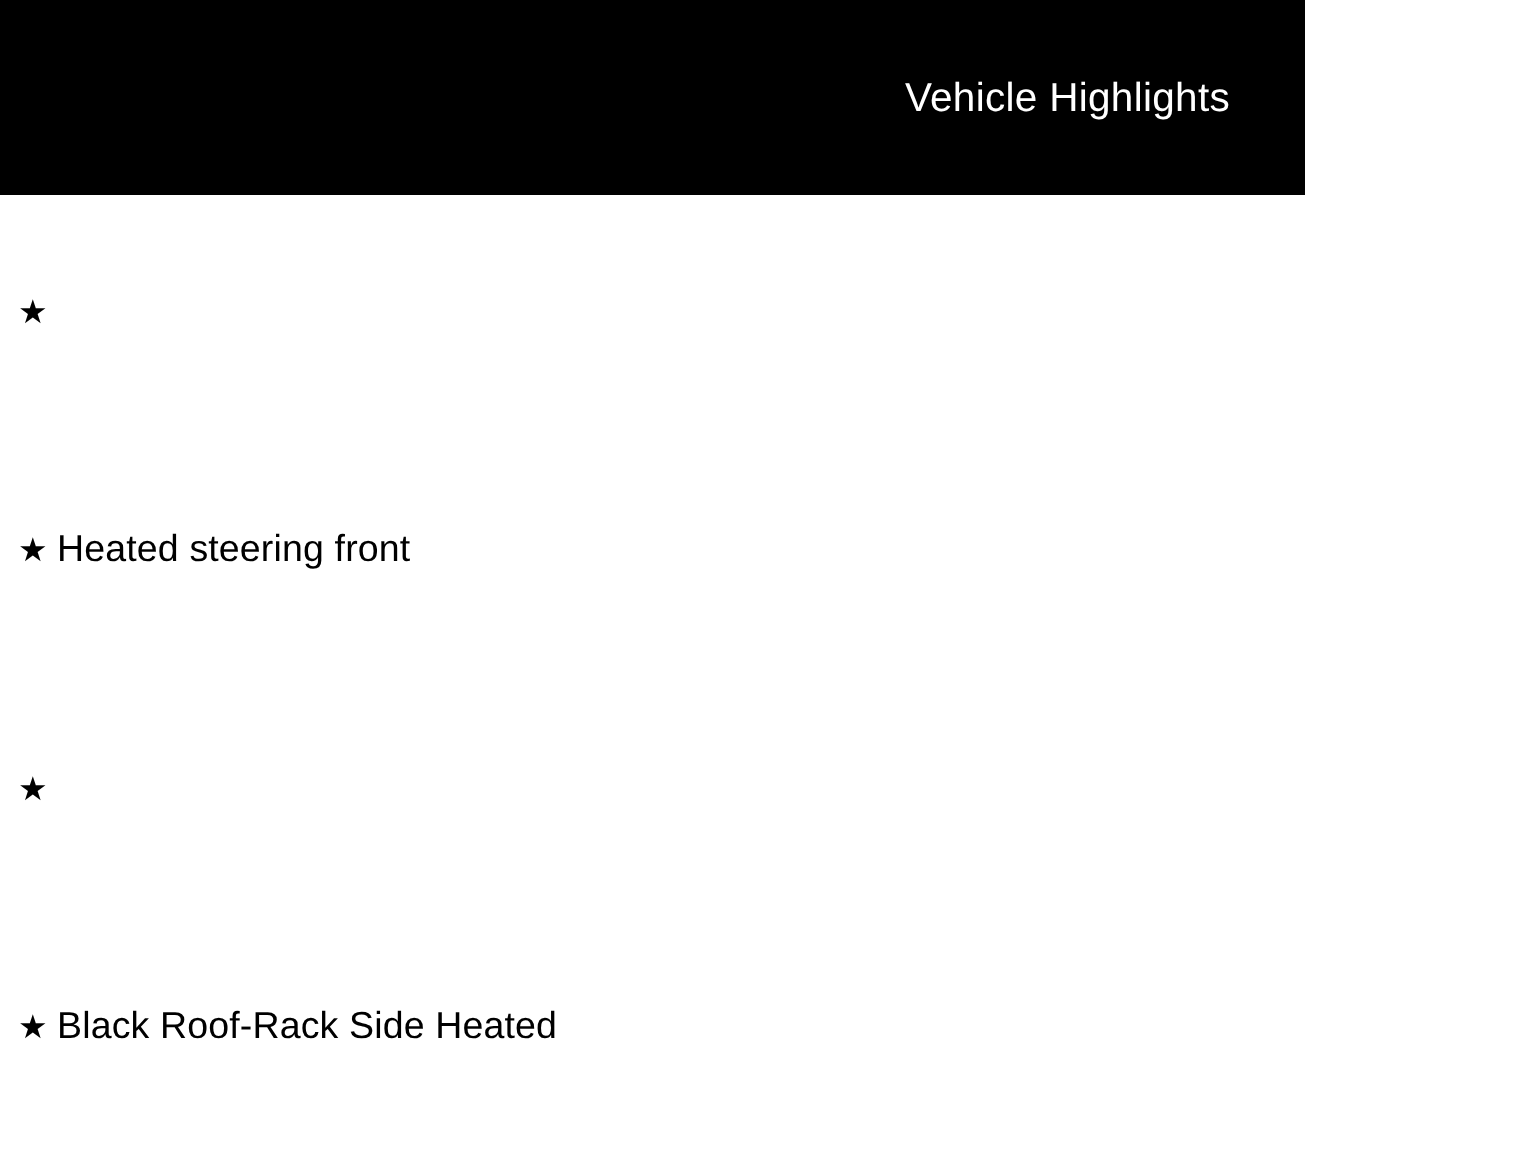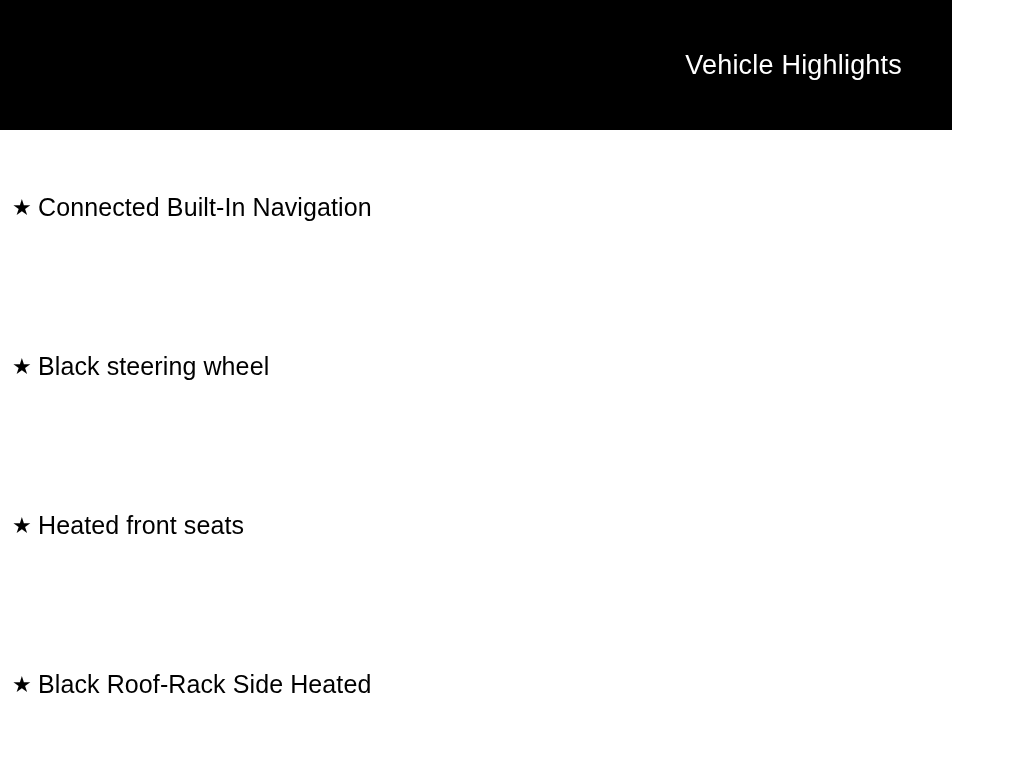--- a/index.html
+++ b/index.html
@@ -16,21 +16,21 @@
   .page {
     position: relative;
     width: 1024px;
     height: 768px;
     background: #ffffff;
   }
   .header-bar {
     position: absolute;
     top: 0;
     left: 0;
-    width: 952px;
+    width: 870px;
     height: 130px;
     background: #000000;
     display: flex;
     align-items: center;
     justify-content: flex-end;
     box-sizing: border-box;
     padding-right: 50px;
   }
   .header-title {
     color: #ffffff;
@@ -79,31 +79,29 @@
 <div class="page">
 
   <div class="header-bar">
     <div class="header-title">Vehicle Highlights</div>
   </div>
 
   <div class="highlights">
 
     <div class="highlight-item">
       <span class="bullet-star">★</span>
-      <span class="highlight-label">Connected Built-In Navigation</span>
     </div>
 
     <div class="highlight-item">
       <span class="bullet-star">★</span>
-      <span class="highlight-label">Black steering wheel</span>
+      <span class="highlight-label">Heated steering front</span>
     </div>
 
     <div class="highlight-item">
       <span class="bullet-star">★</span>
-      <span class="highlight-label">Heated front seats</span>
     </div>
 
     <div class="highlight-item">
       <span class="bullet-star">★</span>
       <span class="highlight-label">Black Roof-Rack Side Heated</span>
     </div>
 
   </div>
 
 </div>

